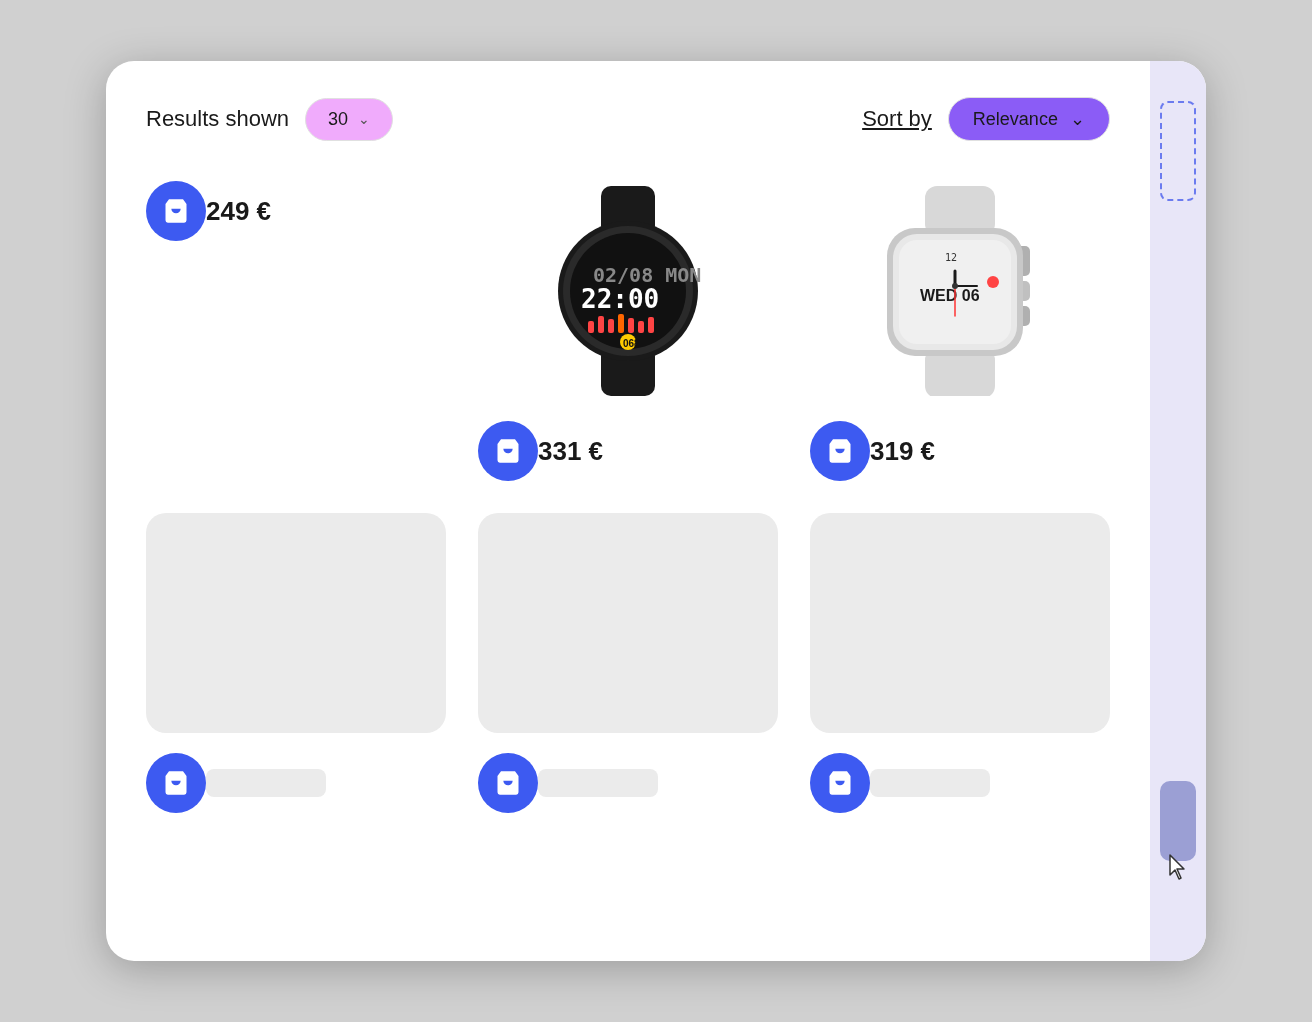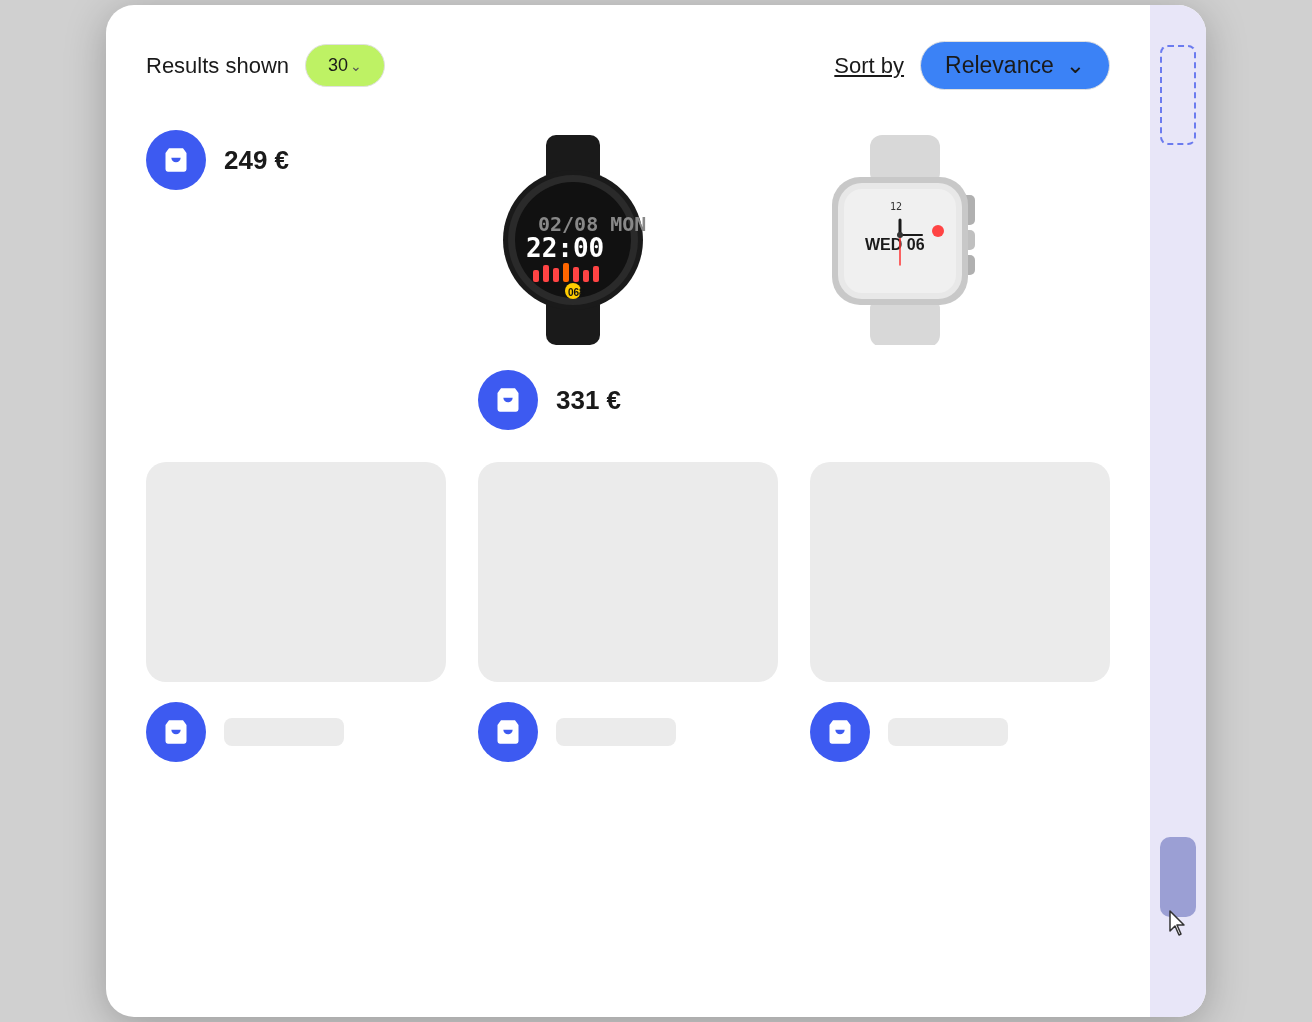--- a/index.html
+++ b/index.html
@@ -12,21 +12,21 @@
       background: #d0d0d0;
       display: flex;
       justify-content: center;
       align-items: center;
       min-height: 100vh;
       font-family: -apple-system, BlinkMacSystemFont, 'Segoe UI', sans-serif;
     }
 
     .container {
       width: 1100px;
-      height: 1012px;
+      height: 900px;
       background: #ffffff;
       border-radius: 28px;
       box-shadow: 0 8px 40px rgba(0,0,0,0.25);
       display: flex;
       overflow: hidden;
       position: relative;
     }
 
     .main-content {
       flex: 1;
@@ -44,25 +44,25 @@
 
     .results-label {
       font-size: 22px;
       font-weight: 500;
       color: #1a1a1a;
     }
 
     .dropdown-btn {
       display: flex;
       align-items: center;
-      gap: 2px;
+      gap: 10px;
       padding: 10px 22px;
       border: 1.5px solid #e0e0e0;
       border-radius: 50px;
-      background: #bef264;
+      background: #f0abfc;
       font-size: 18px;
       font-weight: 500;
       color: #1a1a1a;
       cursor: pointer;
       outline: none;
     }
 
     .dropdown-btn .chevron {
       font-size: 14px;
       color: #555;
@@ -75,22 +75,22 @@
       margin-left: auto;
     }
 
     .sort-dropdown {
       display: flex;
       align-items: center;
       gap: 12px;
       padding: 10px 24px;
       border: 1.5px solid #e0e0e0;
       border-radius: 50px;
-      background: #3b82f6;
-      font-size: 23px;
+      background: #8b5cf6;
+      font-size: 18px;
       font-weight: 500;
       color: #1a1a1a;
       cursor: pointer;
       outline: none;
     }
 
     
     .product-grid {
       display: grid;
       grid-template-columns: repeat(3, 1fr);
@@ -101,36 +101,35 @@
       display: flex;
       flex-direction: column;
       align-items: center;
     }
 
     .product-image-area {
       width: 100%;
       height: 220px;
       display: flex;
       align-items: center;
-      justify-content: flex-start;
+      justify-content: center;
       margin-bottom: 20px;
     }
 
     .product-image-placeholder {
       width: 100%;
       height: 220px;
       background: #ebebeb;
       border-radius: 20px;
       margin-bottom: 20px;
     }
 
     .product-footer {
       display: flex;
       align-items: center;
-      gap: 18px;
       width: 100%;
     }
 
     .cart-btn {
       width: 60px;
       height: 60px;
       border-radius: 50%;
       background: #3d5af1;
       border: none;
       display: flex;
@@ -302,20 +301,28 @@
 
             <line x1="90" y1="100" x2="112" y2="100" stroke="#1a1a1a" stroke-width="2" stroke-linecap="round"></line>
 
             <line x1="90" y1="100" x2="90" y2="130" stroke="#ff3333" stroke-width="1.5" stroke-linecap="round"></line>
 
             <circle cx="90" cy="100" r="3" fill="#333"></circle>
 
             <circle cx="128" cy="96" r="6" fill="#ff4444"></circle>
           </svg>
         </div>
+        <div class="product-footer">
+          <button class="cart-btn" aria-label="Add to cart">
+            <svg viewBox="0 0 24 24" xmlns="http://www.w3.org/2000/svg">
+              <path d="M6 2L3 6v14a2 2 0 002 2h14a2 2 0 002-2V6l-3-4zM3 6h18M16 10a4 4 0 01-8 0"></path>
+            </svg>
+          </button>
+          <span class="product-price">319 €</span>
+        </div>
       </div>
 
       <div class="product-card">
         <div class="product-image-placeholder"></div>
         <div class="product-footer">
           <button class="cart-btn" aria-label="Add to cart">
             <svg viewBox="0 0 24 24" xmlns="http://www.w3.org/2000/svg">
               <path d="M6 2L3 6v14a2 2 0 002 2h14a2 2 0 002-2V6l-3-4zM3 6h18M16 10a4 4 0 01-8 0"></path>
             </svg>
           </button>

